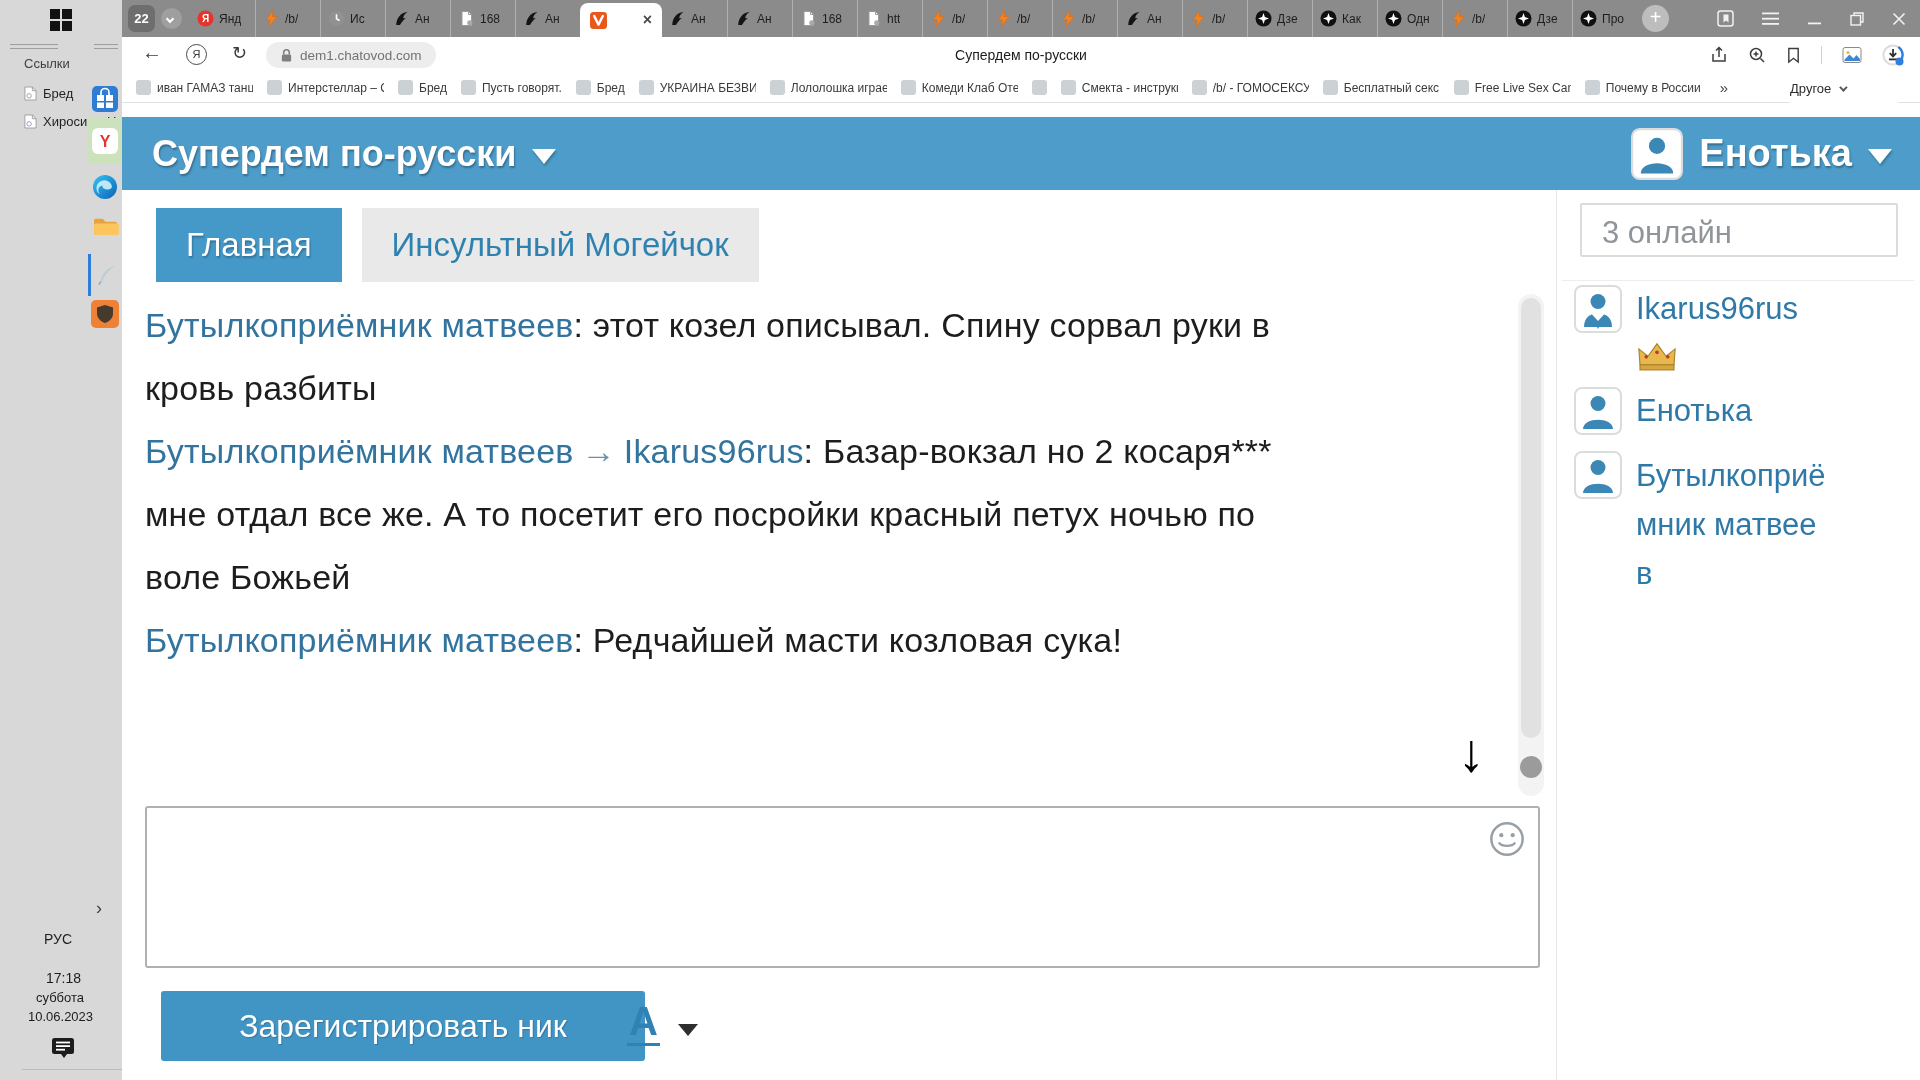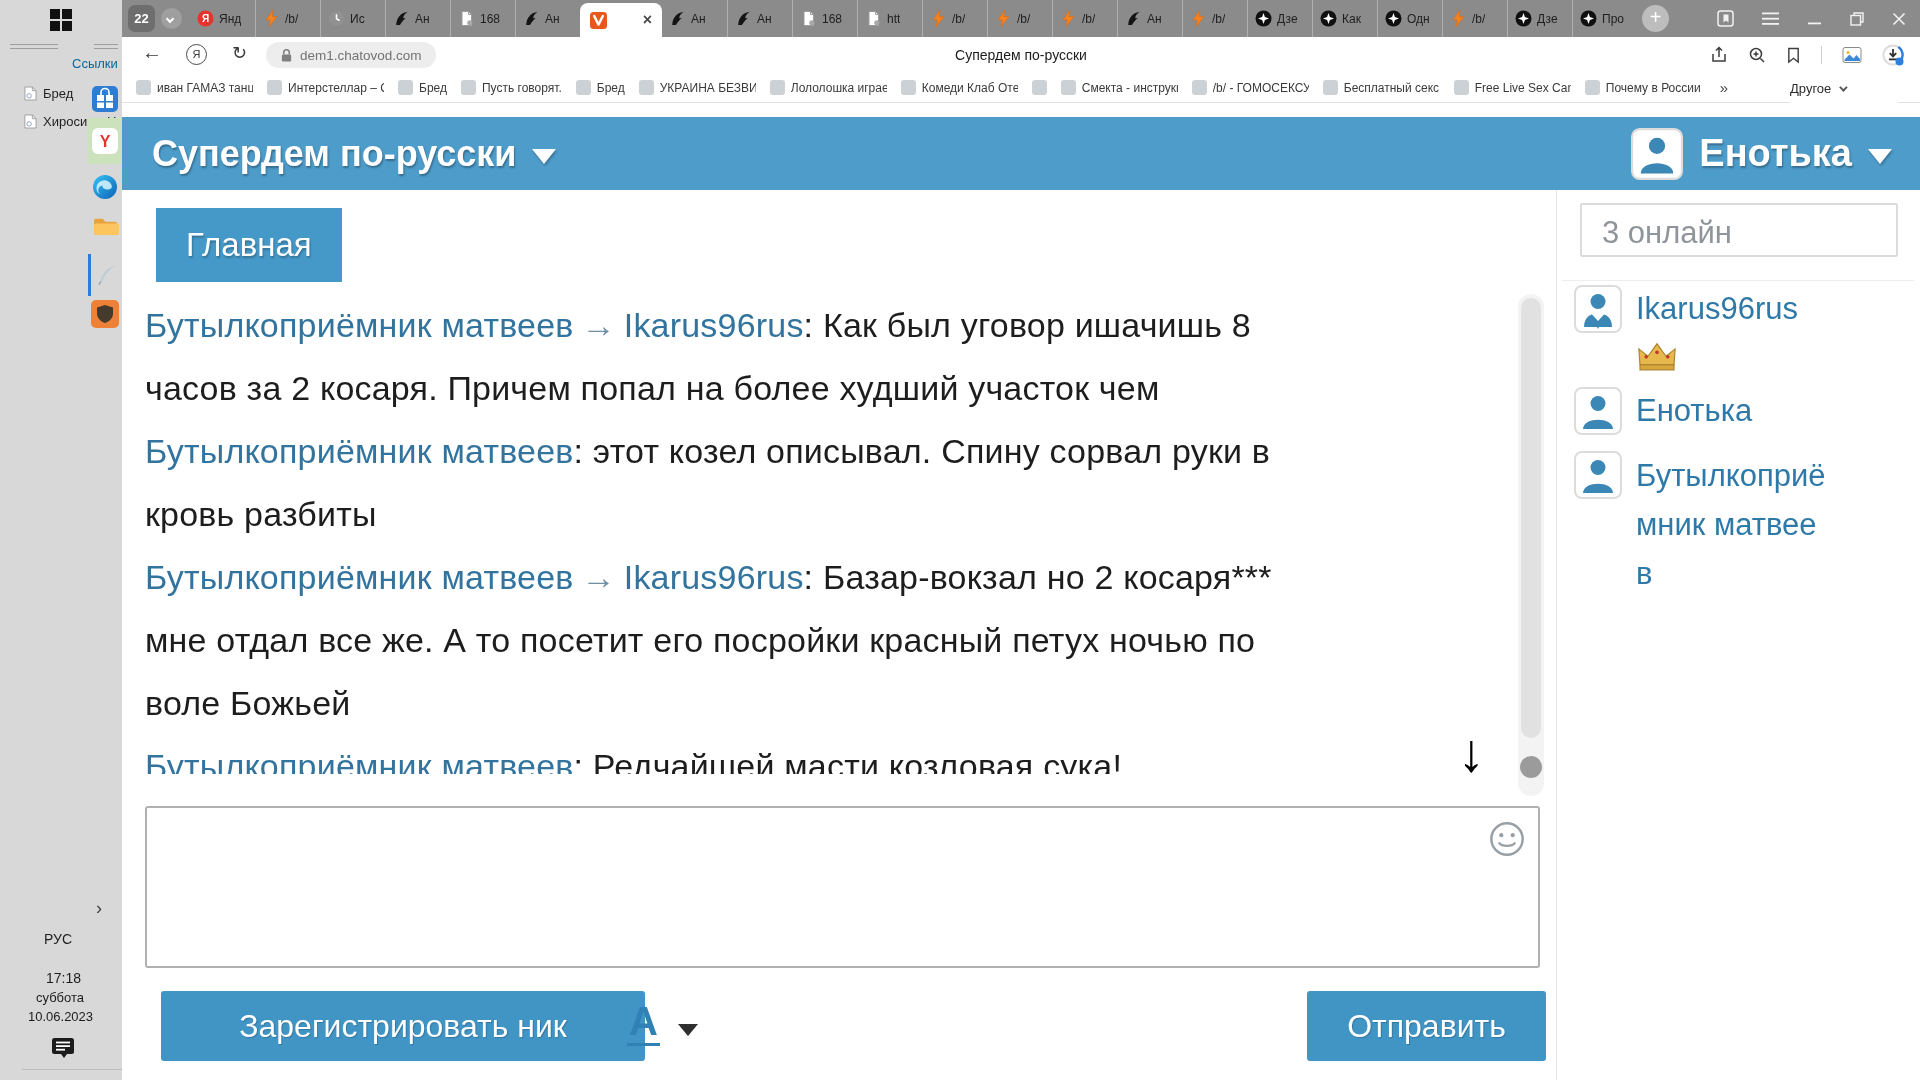--- a/index.html
+++ b/index.html
@@ -8,21 +8,21 @@
   #screen *{box-sizing:border-box;}
   .abs{position:absolute;}
   svg{display:block;}
 
   
   .taskbar{position:absolute;left:0;top:0;width:122px;height:1080px;background:#d8d8d8;}
   .win-logo{position:absolute;left:50px;top:9px;width:22px;height:22px;}
   .grip{position:absolute;height:5px;border-top:1px solid #9e9e9e;border-bottom:1px solid #9e9e9e;}
   .grip1{left:10px;top:44px;width:48px;}
   .grip2{left:94px;top:44px;width:24px;}
-  .links-title{position:absolute;left:24px;top:56px;font-size:13px;color:#0369a1;margin-left:48px;}
+  .links-title{position:absolute;left:24px;top:56px;font-size:13px;color:#404040;}
   .link-item{position:absolute;left:24px;display:flex;align-items:center;gap:6px;font-size:13px;color:#1f1f1f;}
   .apps{position:absolute;left:88px;top:86px;width:34px;}
   .app{position:absolute;left:0;width:34px;display:flex;justify-content:center;}
   .app-microsoft-store{top:0;}
   .app-yandex-browser{top:32px;height:46px;background:#cbe2bd;align-items:center;}
   .app-edge{top:88px;}
   .app-file-explorer{top:128px;}
   .app-quill-app{top:168px;height:42px;align-items:center;border-left:3px solid #2e7cd6;}
   .app-defender{top:214px;}
   .tb-chevron{position:absolute;left:96px;top:898px;font-size:18px;color:#3f3f3f;}
@@ -587,24 +587,24 @@
               <path d="M9 42 C9 29.5 39 29.5 39 42 Z" fill="#3b87b5"></path>
             </svg>
           </span>
         <span class="hdr-name">Енотька</span>
         <span class="tri-down-white"></span>
       </div>
     </div>
 
     <div class="room-tabs" id="room-tabs">
         <div class="rtab active">Главная</div>
+        <div class="rtab">Инсультный Могейчок</div>
       </div>
 
     <div class="messages" id="messages">
-        <div class="msg"><span class="uname">Бутылкоприёмник матвеев</span><span class="arrow">→</span><span class="uname">Ikarus96rus</span><span>: </span><span>Как был уговор ишачишь 8 часов за 2 косаря. Причем попал на более худший участок чем</span></div>
         <div class="msg"><span class="uname">Бутылкоприёмник матвеев</span><span>: </span><span>этот козел описывал. Спину сорвал руки в кровь разбиты</span></div>
         <div class="msg"><span class="uname">Бутылкоприёмник матвеев</span><span class="arrow">→</span><span class="uname">Ikarus96rus</span><span>: </span><span>Базар-вокзал но 2 косаря*** мне отдал все же. А то посетит его посройки красный петух ночью по воле Божьей</span></div>
         <div class="msg"><span class="uname">Бутылкоприёмник матвеев</span><span>: </span><span>Редчайшей масти козловая сука!</span></div>
       </div>
 
     <div class="chat-scrollbar">
       <div class="chat-scroll-thumb"></div>
       <div class="chat-scroll-knob"></div>
     </div>
     <div class="scroll-down-arrow">↓</div>
@@ -666,16 +666,15 @@
             <path d="M12 24.5 c2.5 3.6 13.5 3.6 16 0" fill="none" stroke="#98a0a6" stroke-width="2.4" stroke-linecap="round"></path>
           </svg>
       </span>
     </div>
 
     <div class="blue-btn register-btn">Зарегистрировать ник</div>
     <div class="font-ctl">
       <span class="font-a">A</span>
       <span class="tri-down-dark"></span>
     </div>
-    <div class="blue-btn send-btn">Отправить</div>
 
   </div>
 </div>
 
 </body></html>

